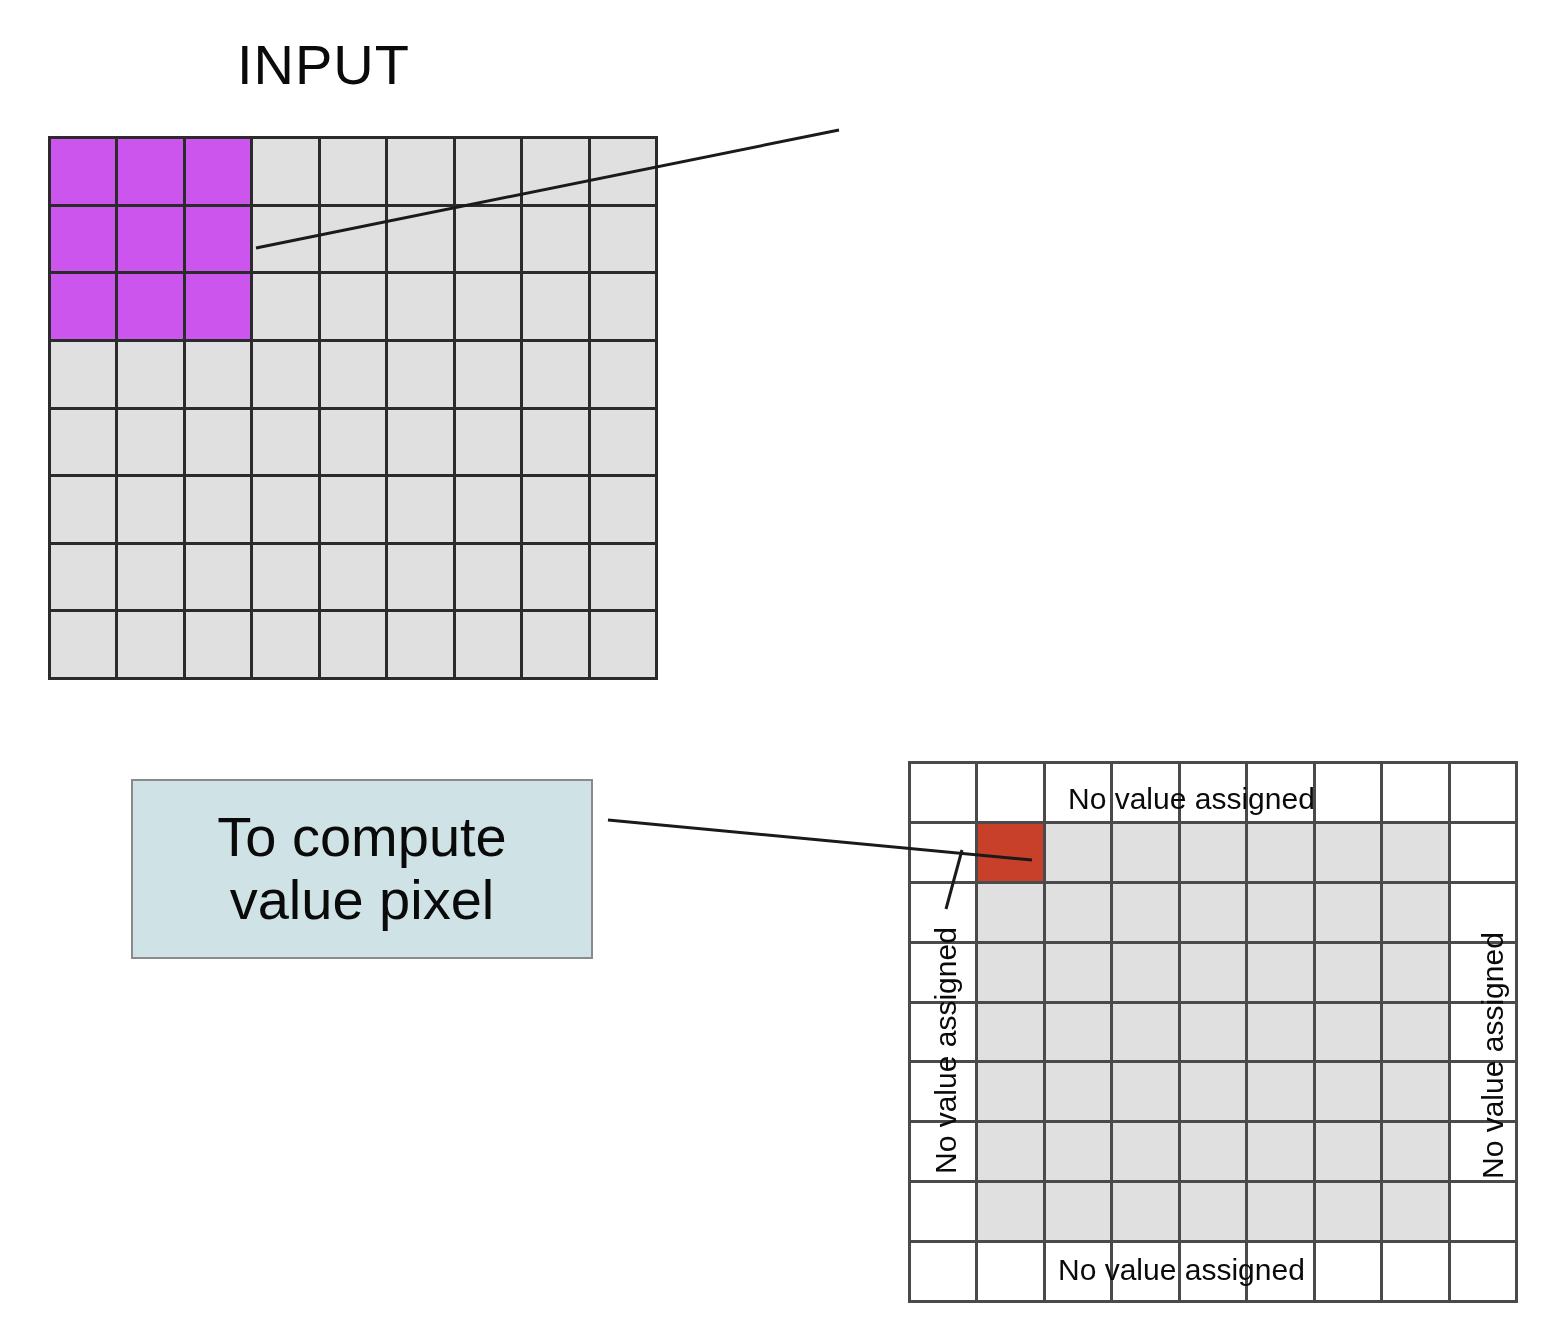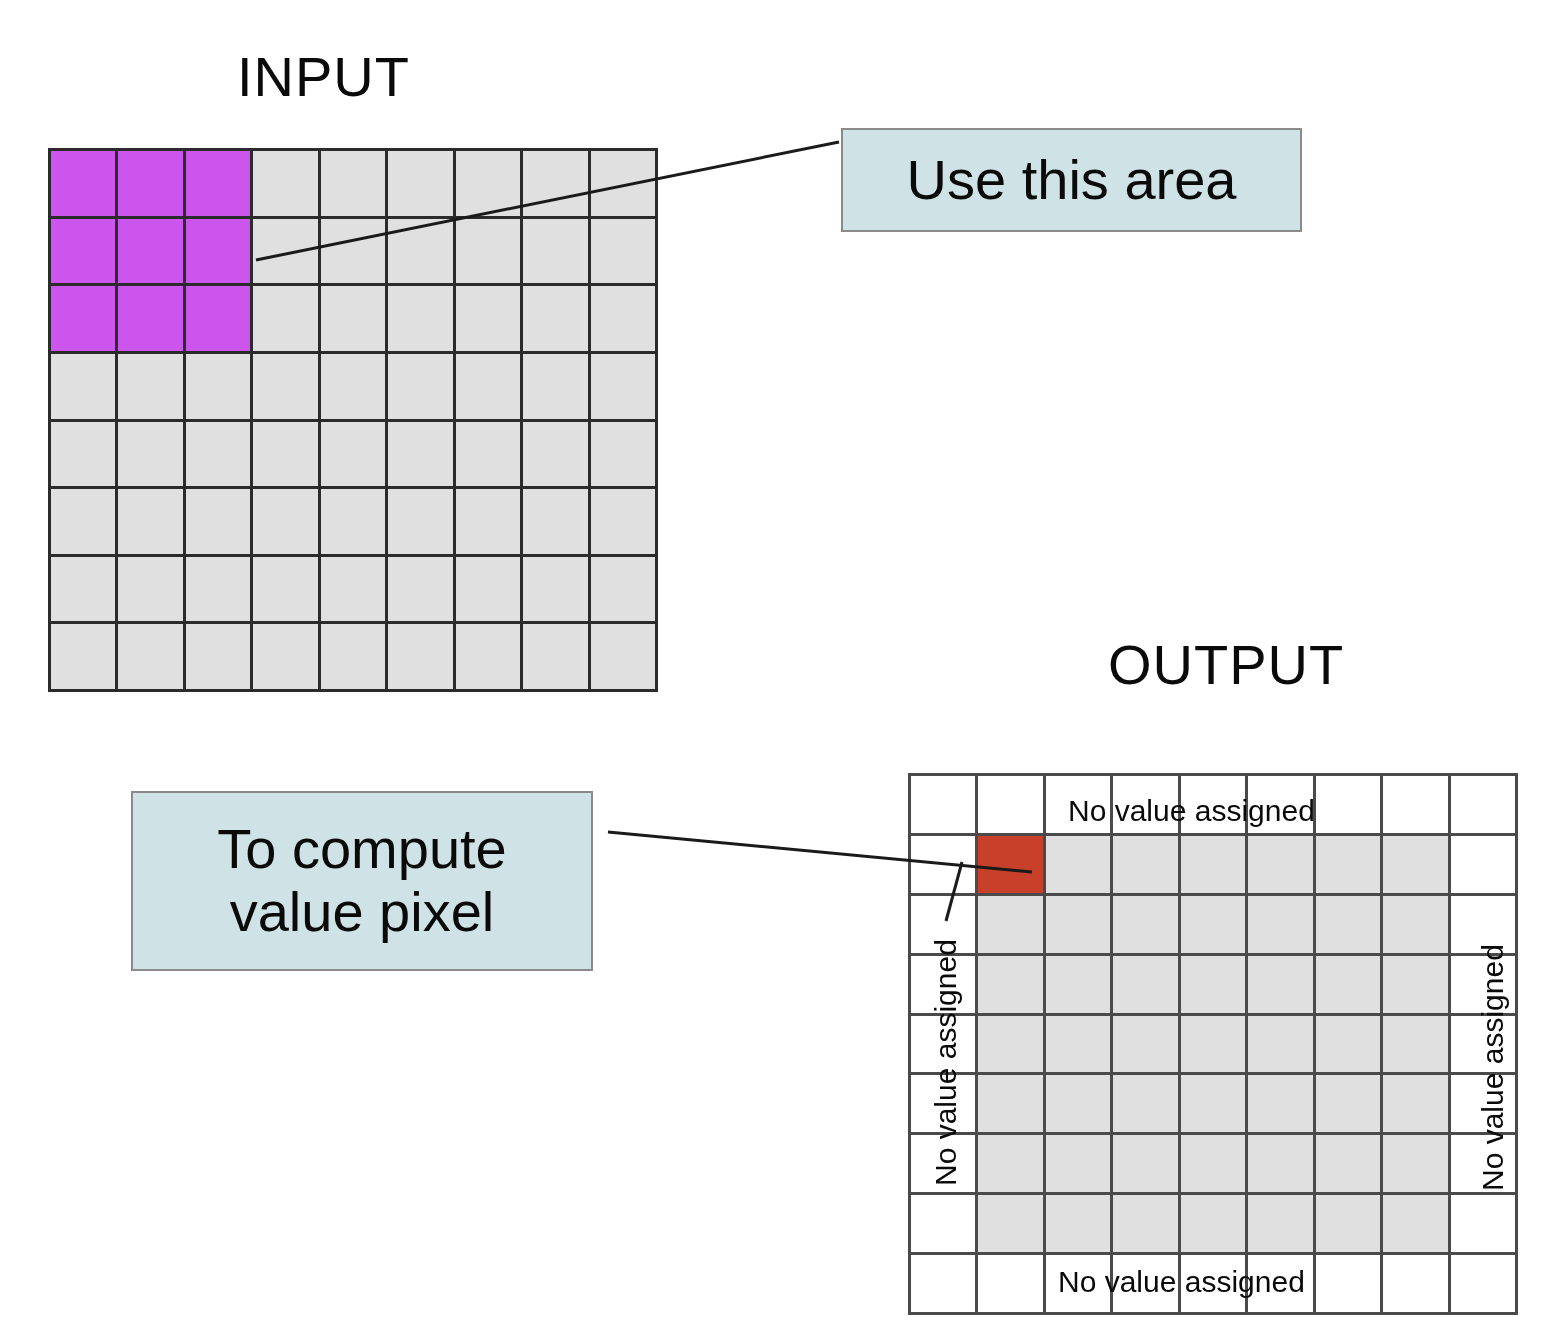--- a/index.html
+++ b/index.html
@@ -9,21 +9,21 @@
   }
   body {
     width: 1556px;
     height: 1322px;
     position: relative;
     font-family: "Liberation Sans", sans-serif;
     overflow: hidden;
   }
   .stage {
     position: absolute;
-    left: 0; top: 16px;
+    left: 0; top: 4px;
     width: 1556px;
     height: 1144px;
   }
 
   
   .title {
     position: absolute;
     font-size: 56px;
     font-weight: 400;
     color: #0a0a0a;
@@ -147,21 +147,20 @@
     pointer-events: none;
   }
 </style>
 </head>
 <body>
 
 <div class="stage">
 
   <div class="title" id="input-title">INPUT</div>
 
-  <div class="title" id="output-title">OUTPUT</div>
 
   <div id="input-grid">
       <div class="cell hl"></div>
       <div class="cell hl"></div>
       <div class="cell hl"></div>
       <div class="cell"></div>
       <div class="cell"></div>
       <div class="cell"></div>
       <div class="cell"></div>
       <div class="cell"></div>
@@ -325,22 +324,19 @@
   </svg>
 
   <div class="nva" id="nva-top">No value assigned</div>
 
   <div class="nva" id="nva-bottom">No value assigned</div>
 
   <div class="nva" id="nva-left">No value assigned</div>
 
   <div class="nva" id="nva-right">No value assigned</div>
 
-  <div class="callout" id="callout-use">
-    <span>Use this area</span>
-  </div>
 
   <div class="callout" id="callout-compute">
     <span class="line">To compute</span>
     <span class="line">value pixel</span>
   </div>
 
 </div>
 
 </body></html>

